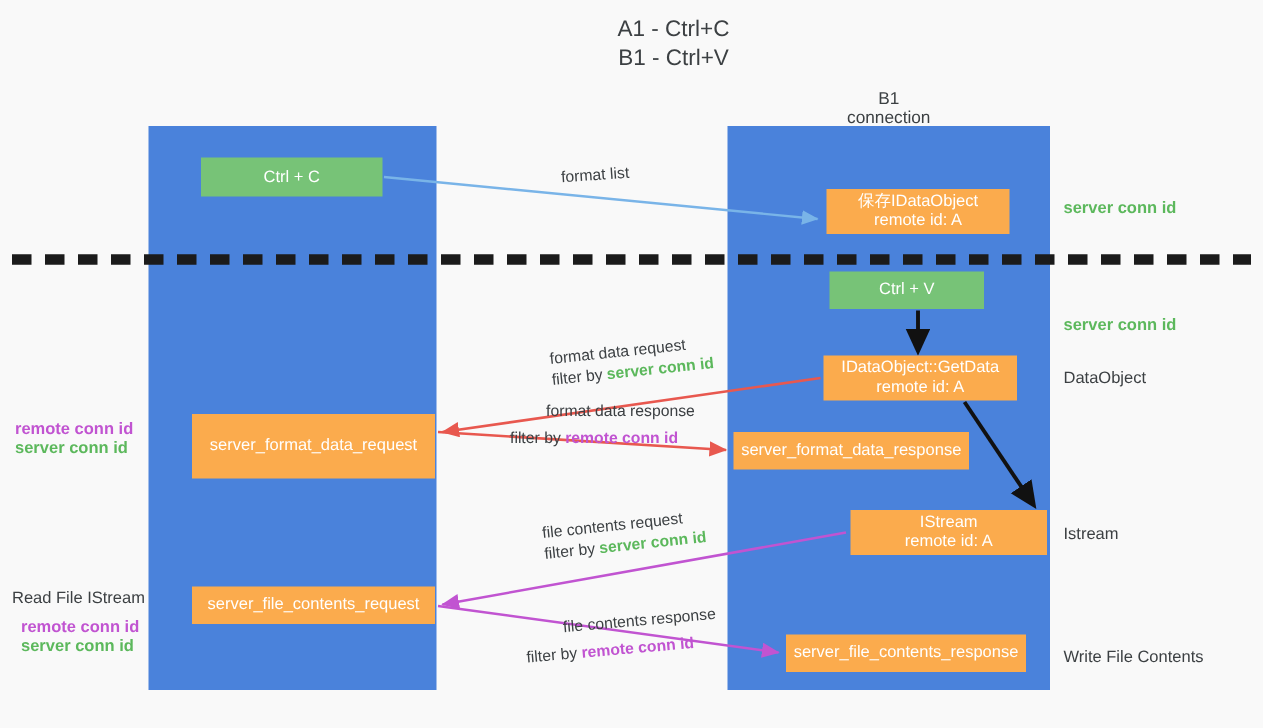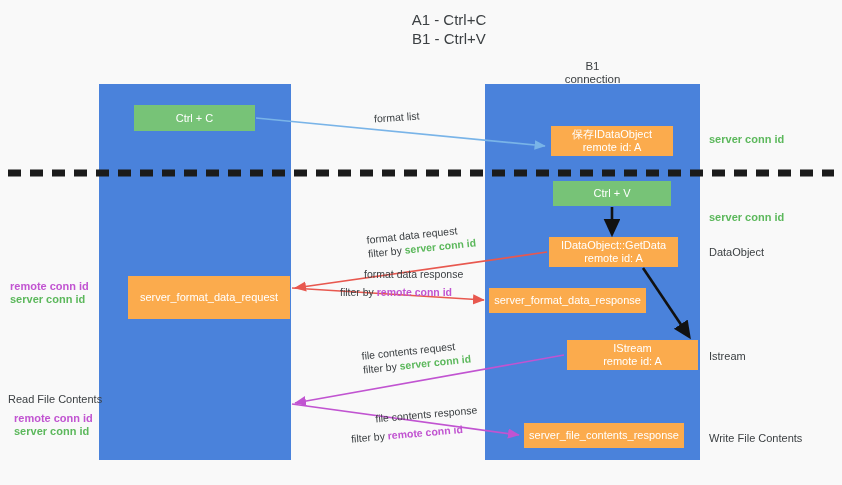--- a/index.html
+++ b/index.html
@@ -32,21 +32,21 @@
   .box{
     display:flex;flex-direction:column;align-items:center;justify-content:center;
     color:#ffffff;font-size:11px;line-height:13px;text-align:center;
     box-sizing:border-box;padding:0 4px;
   }
   .green{background:#77c377;}
   .orange{background:#fbab4d;text-align:center;}
 
   #box-ctrlc{left:134px;top:105px;width:121px;height:26px;}
   #box-save-idataobject{left:551px;top:126px;width:122px;height:30px;}
-  #box-ctrlv{left:553px;top:181px;width:118px;height:25px;}
+  #box-ctrlv{left:553px;top:181px;width:103px;height:25px;}
   #box-getdata{left:549px;top:237px;width:129px;height:30px;}
   #box-fmt-req{left:128px;top:276px;width:162px;height:43px;}
   #box-fmt-resp{left:489px;top:288px;width:157px;height:25px;}
   #box-istream{left:567px;top:340px;width:131px;height:30px;}
   #box-file-req{left:128px;top:391px;width:162px;height:25px;}
   #box-file-resp{left:524px;top:423px;width:160px;height:25px;}
 
   
   .sidelabel{font-size:11px;line-height:14px;color:#3c4043;white-space:nowrap;}
   .green-t{color:#5cb85c;font-weight:bold;}
@@ -134,20 +134,23 @@
 
   <div class="abs box orange" id="box-fmt-resp">
     <span>server_format_data_response</span>
   </div>
 
   <div class="abs box orange" id="box-istream">
     <span>IStream</span>
     <span>remote id: A</span>
   </div>
 
+  <div class="abs box orange" id="box-file-req">
+    <span>server_file_contents_request</span>
+  </div>
 
   <div class="abs box orange" id="box-file-resp">
     <span>server_file_contents_response</span>
   </div>
 
   <div class="abs edgelabel" style="left:374px;top:111px;transform:rotate(-4deg);">
     <span>format list</span>
   </div>
 
   <div class="abs edgelabel" style="left:367px;top:228px;transform:rotate(-6deg);">
@@ -180,17 +183,17 @@
 
   <div class="abs sidelabel green-t" style="left:709px;top:132px;">server conn id</div>
   <div class="abs sidelabel green-t" style="left:709px;top:210px;">server conn id</div>
   <div class="abs sidelabel" style="left:709px;top:245px;">DataObject</div>
   <div class="abs sidelabel" style="left:709px;top:349px;">Istream</div>
   <div class="abs sidelabel" style="left:709px;top:431px;">Write File Contents</div>
 
   <div class="abs sidelabel purple-t" style="left:10px;top:279px;">remote conn id</div>
   <div class="abs sidelabel green-t" style="left:10px;top:292px;">server conn id</div>
 
-  <div class="abs sidelabel" style="left:8px;top:392px;">Read File Contents</div>
+  <div class="abs sidelabel" style="left:8px;top:392px;">Read File IStream</div>
   <div class="abs sidelabel purple-t" style="left:14px;top:411px;">remote conn id</div>
   <div class="abs sidelabel green-t" style="left:14px;top:424px;">server conn id</div>
 
 </div>
 
 </body></html>

